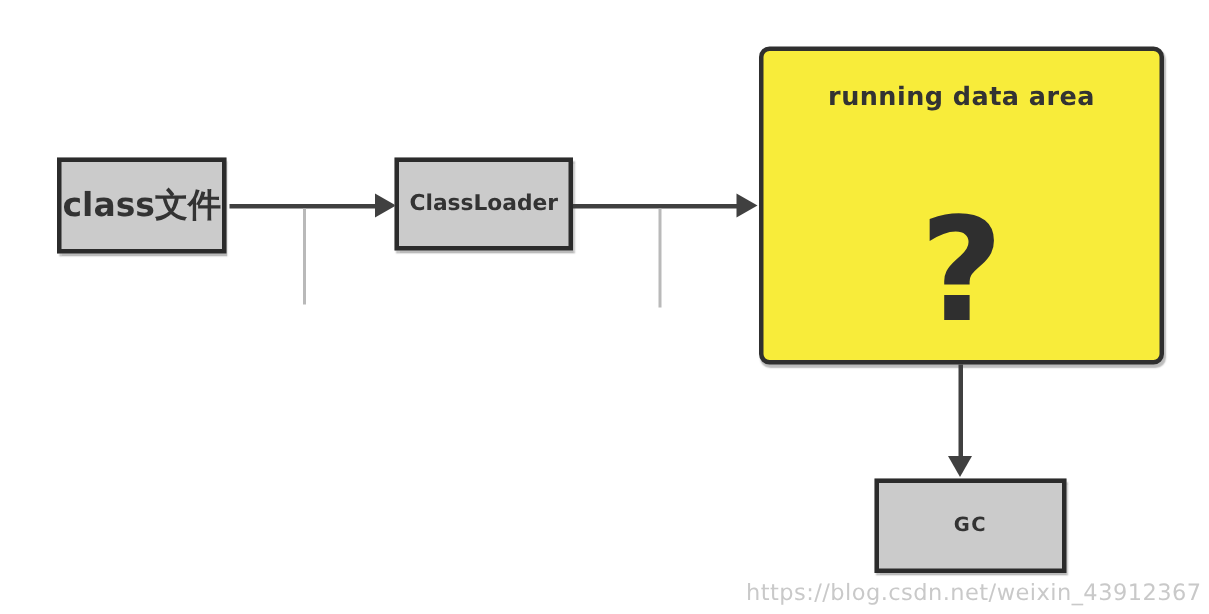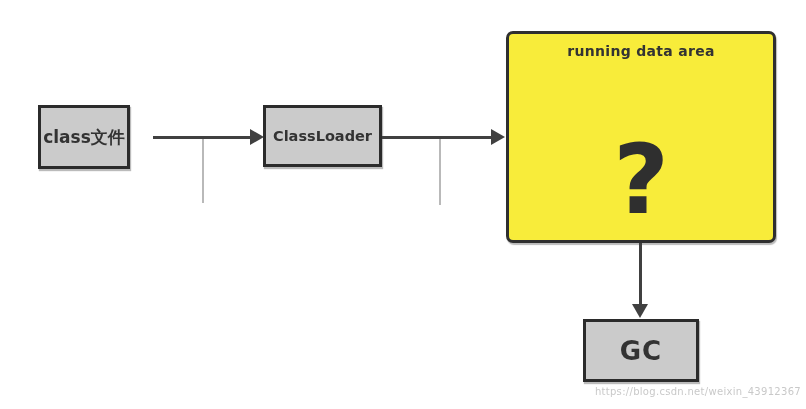--- a/index.html
+++ b/index.html
@@ -23,57 +23,57 @@
     box-shadow: 1px 2px 1px rgba(60,60,60,0.35);
     box-sizing: border-box;
     display: flex;
     align-items: center;
     justify-content: center;
     text-align: center;
     font-weight: bold;
     color: #333333;
   }
   #node-class-file {
-    left: 38px; top: 105px; width: 92px; height: 64px;
-    font-size: 17px;
+    left: 38px; top: 105px; width: 113px; height: 64px;
+    font-size: 22px;
   }
   #node-classloader {
     left: 263px; top: 105px; width: 119px; height: 62px;
     font-size: 14.5px; line-height: 19px;
     flex-direction: row;
   }
   #node-running-data-area {
     left: 506px; top: 31px; width: 270px; height: 212px;
     background: #f8ec3a;
     border: 3px solid #2f2f2f;
     border-radius: 7px;
     justify-content: flex-start;
     flex-direction: column;
   }
   #running-title {
-    margin-top: 9px;
-    font-size: 14px;
+    margin-top: 21px;
+    font-size: 17px;
     font-weight: bold;
     letter-spacing: 0.3px;
   }
   #question-mark {
     position: absolute;
     left: 0; right: 0;
     top: 86px;
     height: 120px;
     display: flex;
     align-items: center;
     justify-content: center;
     font-size: 96px;
     font-weight: bold;
     color: #2f2f2f;
   }
   #node-gc {
-    left: 583px; top: 319px; width: 116px; height: 63px;
-    font-size: 26px;
+    left: 583px; top: 319px; width: 128px; height: 63px;
+    font-size: 13px;
     letter-spacing: 1px;
   }
   .edge-line-h {
     position: absolute;
     height: 3px;
     background: #404040;
   }
   .edge-line-v {
     position: absolute;
     width: 3px;
@@ -109,21 +109,21 @@
   }
   #label-load-link-initialize {
     left: 114px; top: 206px; width: 180px;
   }
   #label-run-engine {
     left: 360px; top: 208px; width: 160px;
   }
   #watermark {
     position: absolute;
     right: 5px; top: 386px;
-    font-size: 10px;
+    font-size: 15px;
     color: #c9c9c9;
     letter-spacing: 0.3px;
   }
 </style>
 </head>
 <body>
 
 <div id="canvas">
 
   <div class="node" id="node-class-file">

